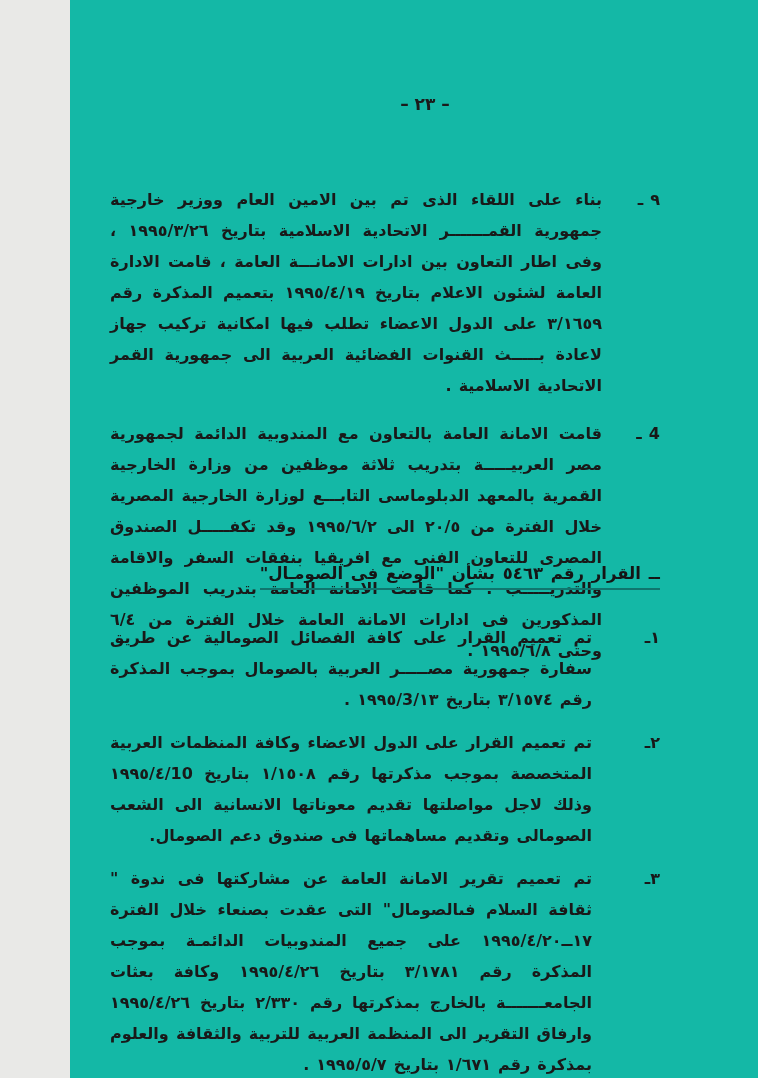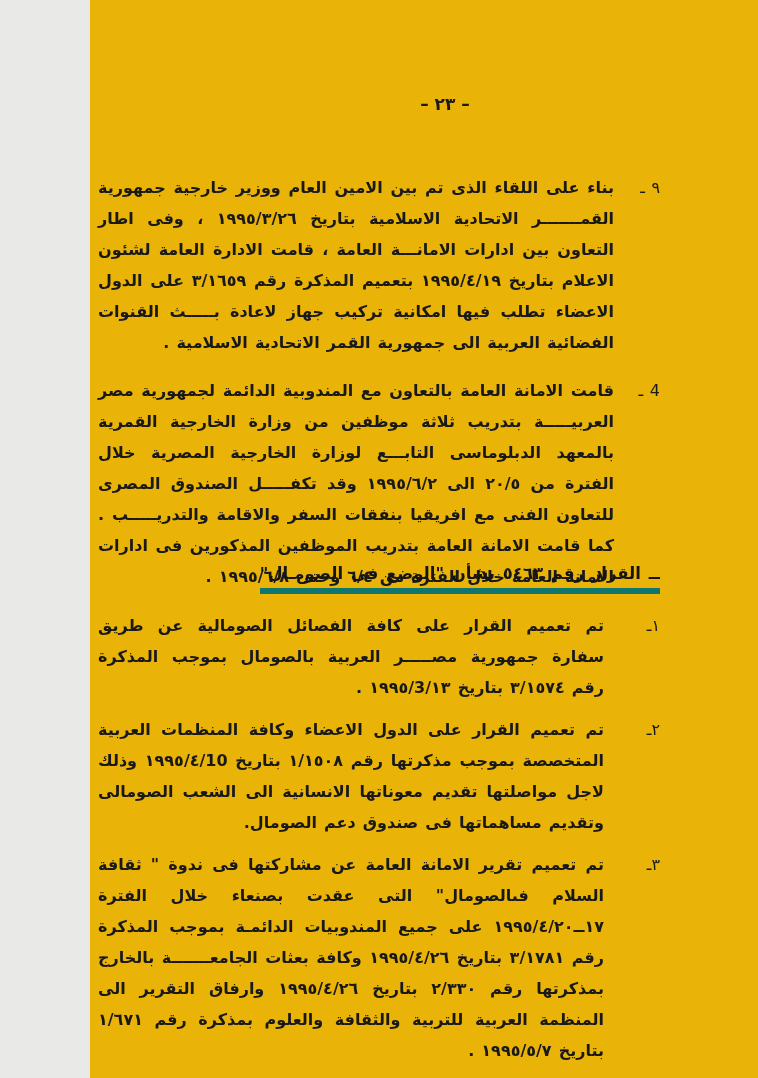--- a/index.html
+++ b/index.html
@@ -4,24 +4,25 @@
 <style>
   html,body{margin:0;padding:0;}
   body{
     width:758px;height:1078px;
     background:#e9e9e7;
     font-family:"DejaVu Sans", sans-serif;
   }
   .page{
     position:relative;
     width:668px;height:1078px;
-    background:#eab308;
+    background:#14b8a6;
     color:#161616;
     overflow:hidden;
     direction:rtl;
+    padding-left:20px;
   }
   .page-number{
     position:absolute;
     top:94px;left:288px;width:134px;
     text-align:center;
     font-size:17px;font-weight:700;
     letter-spacing:2px;
     color:#1b1b1b;
   }
   .items{
@@ -40,35 +41,35 @@
     line-height:31px;
     text-align:justify;
     color:#191919;
     word-spacing:1.5px;
   }
   .items-bottom .item{padding-right:56px;margin-bottom:11px;}
   .item .num{
     position:absolute;
     right:0;top:0;
     white-space:nowrap;
-    font-weight:400;
+    font-weight:700;
   }
-  .item .txt{display:block;margin:0;}
+  .item .txt{display:block;margin:12px;}
   .section-heading-row{
     position:absolute;
     top:564px;right:98px;width:562px;
     text-align:right;
   }
   .section-heading{
     display:inline-block;
     font-size:16.5px;
     font-weight:700;
     color:#151515;
     padding-bottom:5px;
-    border-bottom:6px solid #0f766e;
+    border-bottom:2px solid #0f766e;
     word-spacing:2px;
     text-align:right;
   }
 </style>
 </head>
 <body>
 
 <div class="page">
 
   <div class="page-number">– ٢٣ –</div>

